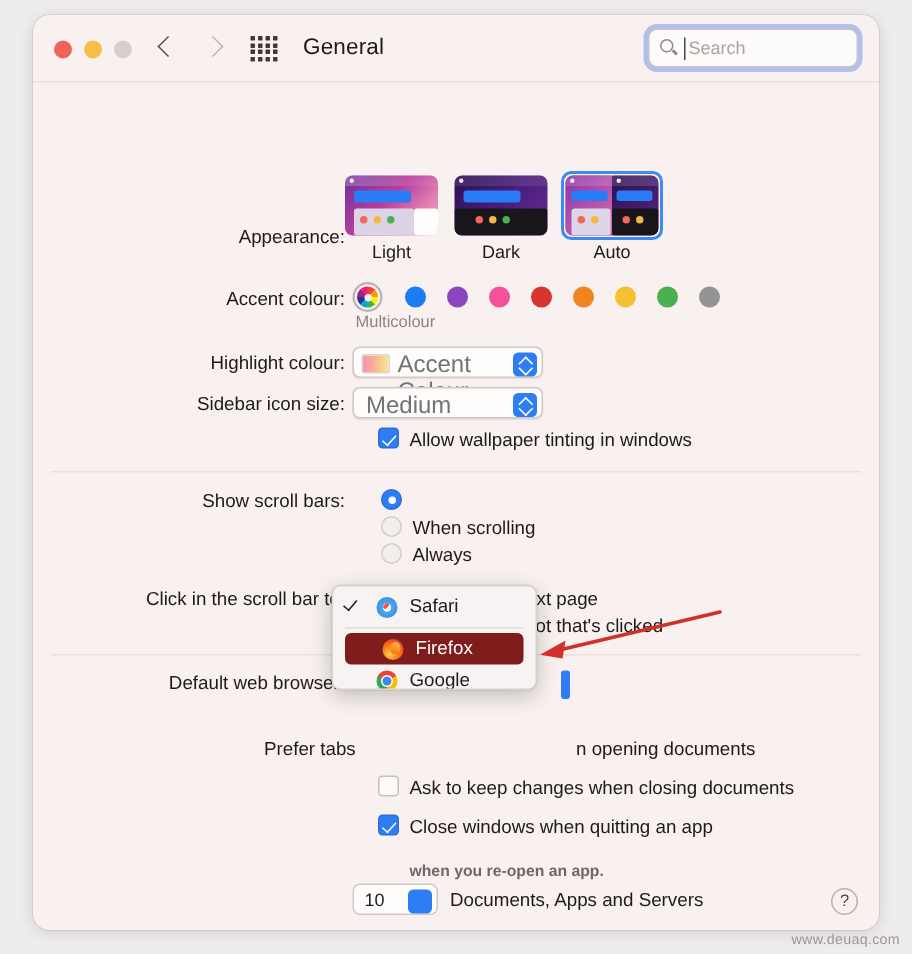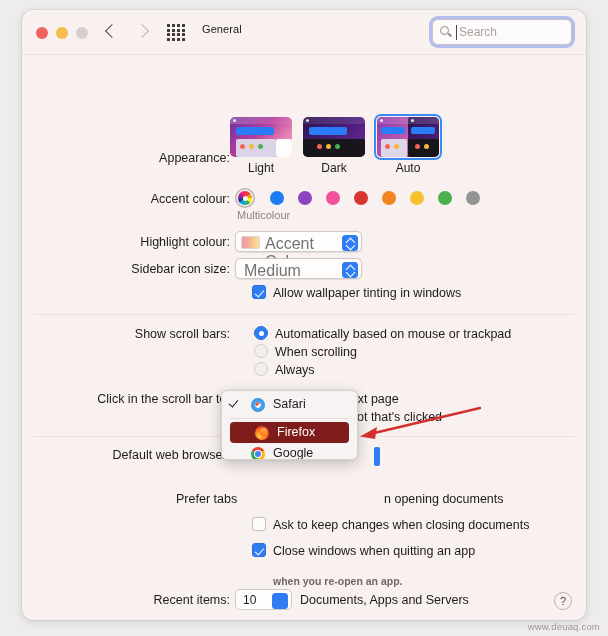--- a/index.html
+++ b/index.html
@@ -49,21 +49,21 @@
   }
   .gridicon {
     position: absolute; left: 145px; top: 14px;
     width: 18px; height: 17px;
     display: grid; grid-template-columns: repeat(4,1fr); grid-template-rows: repeat(4,1fr);
     gap: 1.6px;
   }
   .gridicon i { background: #3e3a39; border-radius: 0.5px; }
   .wintitle {
     position: absolute; left: 180px; top: 13px;
-    font-size: 11px; color: #1d1b1b; letter-spacing: 0.1px;
+    font-size: 15px; color: #1d1b1b; letter-spacing: 0.1px;
   }
   .searchbox {
     position: absolute; right: 14px; top: 9px;
     width: 140px; height: 26px;
     background: #fdfbfa;
     border-radius: 6px;
     border: 1px solid #c9c3c1;
     box-shadow: 0 0 0 3px rgba(120,150,235,0.55);
   }
   .searchbox .mag {
@@ -316,21 +316,20 @@
         <div class="chevbtn"></div>
       </div>
 
       <div class="cb on" style="left:230px; top:230px;"></div>
       <div class="txt" style="position:absolute; left:251px; top:230px;">Allow wallpaper tinting in windows</div>
 
       <div class="divider" style="top:259px;"></div>
 
       <div class="label" style="left:60px; top:271px; width:148px;">Show scroll bars:</div>
       <div class="rb on" style="left:232px; top:271px;"></div>
-      <div class="txt" style="position:absolute; left:253px; top:271px;">Automatically based on mouse or trackpad</div>
       <div class="rb off" style="left:232px; top:289px;"></div>
       <div class="txt" style="position:absolute; left:253px; top:289px;">When scrolling</div>
       <div class="rb off" style="left:232px; top:307px;"></div>
       <div class="txt" style="position:absolute; left:253px; top:307px;">Always</div>
 
       <div class="label" style="left:40px; top:336px; width:168px;">Click in the scroll bar to:</div>
       <div class="rb on" style="left:232px; top:336px;"></div>
       <div class="txt" style="position:absolute; left:253px; top:336px;">Jump to the next page</div>
       <div class="rb off" style="left:232px; top:354px;"></div>
       <div class="txt" style="position:absolute; left:253px; top:354px;">Jump to the spot that's clicked</div>
@@ -343,21 +342,20 @@
       <div class="txt" style="position:absolute; left:154px; top:436px;">Prefer tabs</div>
       <div class="txt" style="position:absolute; left:362px; top:436px;">n opening documents</div>
 
       <div class="cb off" style="left:230px; top:462px;"></div>
       <div class="txt" style="position:absolute; left:251px; top:462px;">Ask to keep changes when closing documents</div>
 
       <div class="cb on" style="left:230px; top:488px;"></div>
       <div class="txt" style="position:absolute; left:251px; top:488px;">Close windows when quitting an app</div>
       <div class="note" style="position:absolute; left:251px; top:519px;font-weight:bold;">when you re-open an app.</div>
 
-      <div class="label" style="left:60px; top:537px; width:148px;">Recent items:</div>
       <div class="stepper" style="left:213px; top:534px;">
         <div class="v">10</div>
         <div class="chevbtn" style="position:absolute; right:3px; top:2.5px; width:16px; height:16px; background:#2f7df4; border-radius:3.5px;"></div>
       </div>
       <div class="txt" style="position:absolute; left:278px; top:537px;">Documents, Apps and Servers</div>
 
       <div class="help">?</div>
     </div>
 
   </div>

